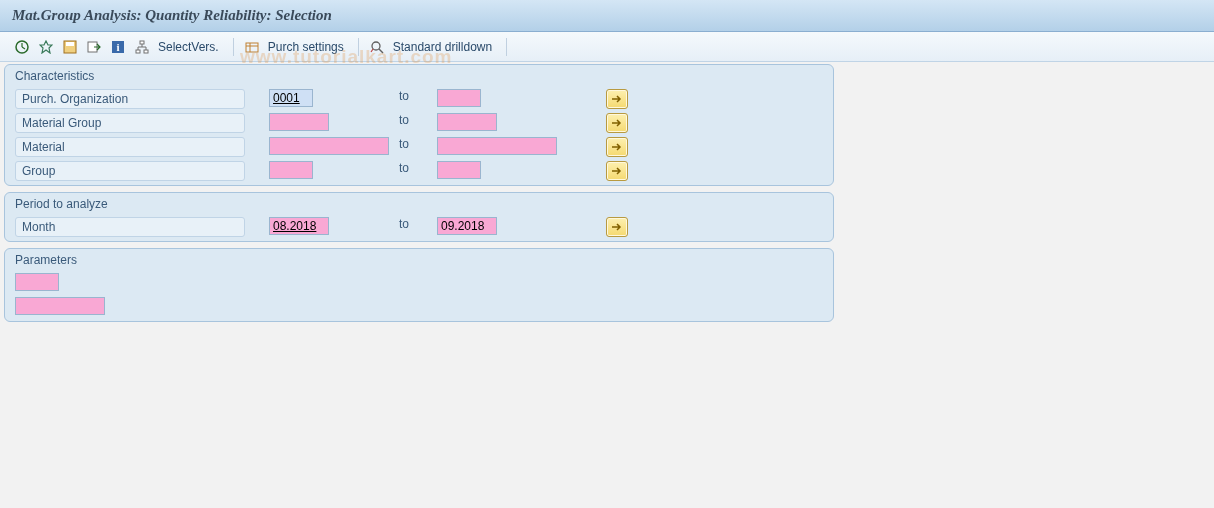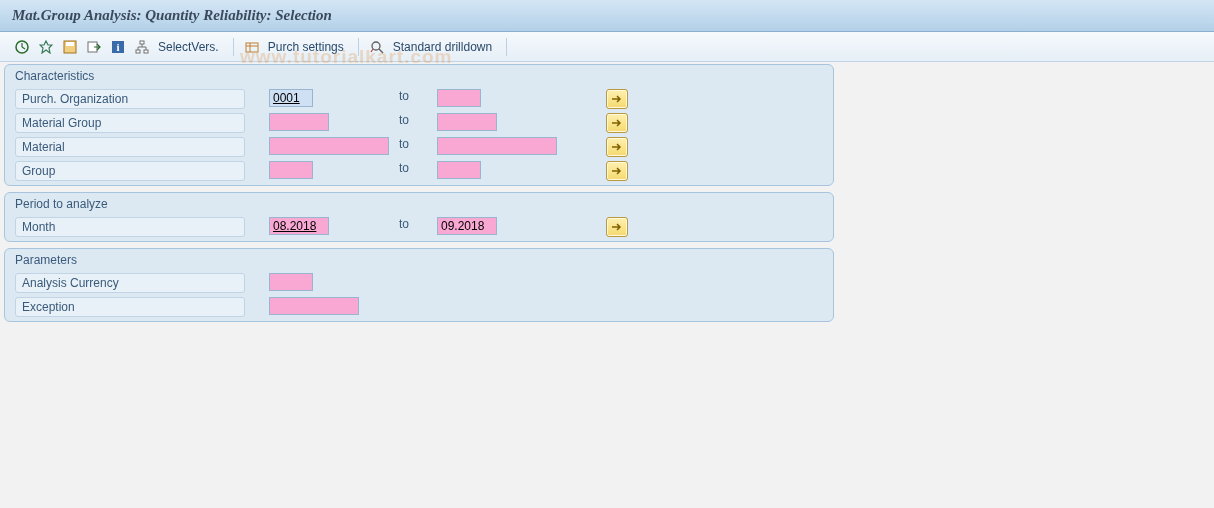--- a/index.html
+++ b/index.html
@@ -310,26 +310,24 @@
               <path d="M1 5 L9 5 M6 2 L9 5 L6 8" fill="none" stroke="#806000" stroke-width="1.5"></path>
             </svg>
           </div>
         </div>
     </div>
   </div>
 
   <div class="group">
     <div class="group-header">Parameters</div>
     <div class="row">
-      <div class="cell-label">Analysis Currency</div>
       <div class="cell-from">
           <input class="sap-input w-small" value="" style="">
         </div>
     </div>
     <div class="row">
-      <div class="cell-label">Exception</div>
       <div class="cell-from">
           <input class="sap-input" style="width: 90px;" value="">
         </div>
     </div>
   </div>
 
 </div>
 
 </body></html>

